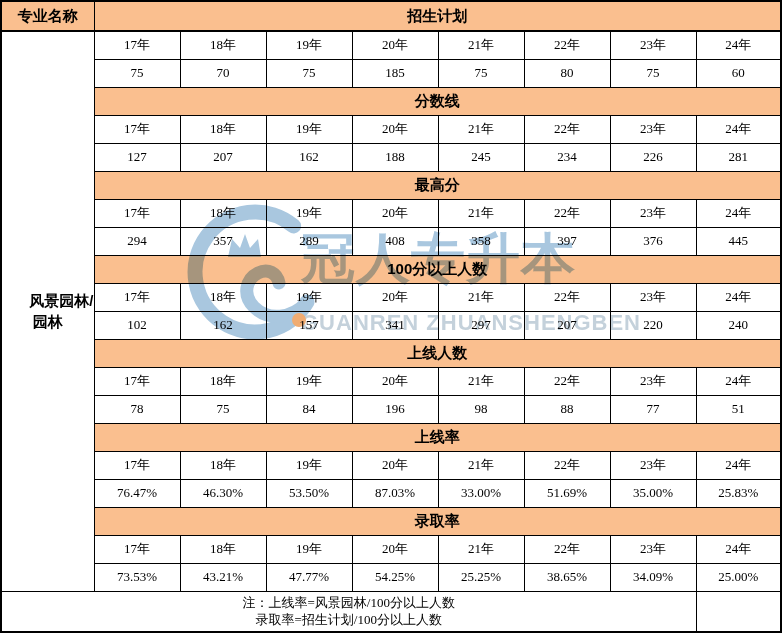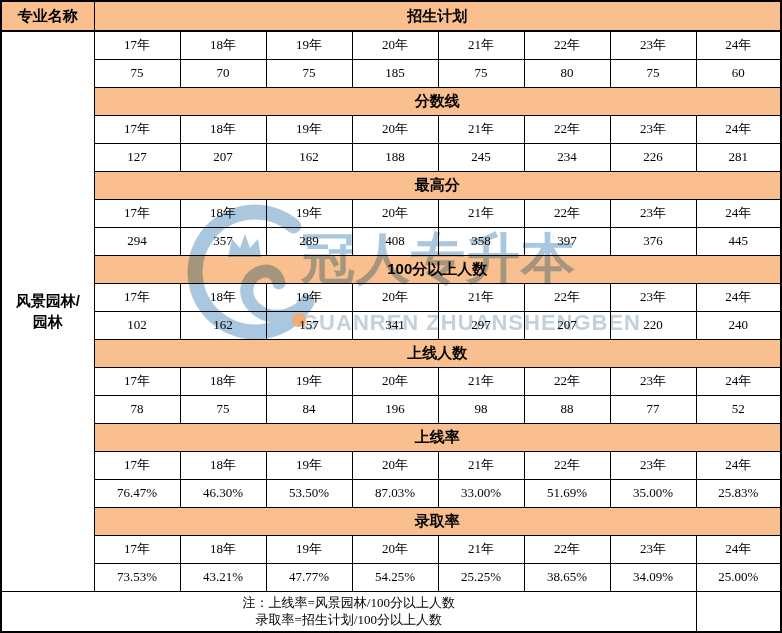--- a/index.html
+++ b/index.html
@@ -120,21 +120,21 @@
         <col style="width:86px">
         <col>
     </colgroup>
     <tbody>
         <tr class="r-first">
           <td class="orange corner-cell">专业名称</td>
           <td class="orange section-title" colspan="8">招生计划</td>
         </tr>
         <tr class="r-std">
           <td class="major-cell" rowspan="20">
-            <span style="display: block;">风景园林/</span>
+            <span style="display: block; text-align: right;">风景园林/</span>
             <span style="display: block;">园林</span>
           </td>
           <td class="year-cell">17年</td>
           <td class="year-cell">18年</td>
           <td class="year-cell">19年</td>
           <td class="year-cell">20年</td>
           <td class="year-cell">21年</td>
           <td class="year-cell">22年</td>
           <td class="year-cell">23年</td>
           <td class="year-cell">24年</td>
@@ -232,21 +232,21 @@
           <td class="year-cell">24年</td>
         </tr>
         <tr class="r-std">
           <td class="value-cell">78</td>
           <td class="value-cell">75</td>
           <td class="value-cell">84</td>
           <td class="value-cell">196</td>
           <td class="value-cell">98</td>
           <td class="value-cell">88</td>
           <td class="value-cell">77</td>
-          <td class="value-cell">52</td>
+          <td class="value-cell">51</td>
         </tr>
         <tr class="r-std">
           <td class="orange section-title" colspan="8">上线率</td>
         </tr>
         <tr class="r-std">
           <td class="year-cell">17年</td>
           <td class="year-cell">18年</td>
           <td class="year-cell">19年</td>
           <td class="year-cell">20年</td>
           <td class="year-cell">21年</td>

